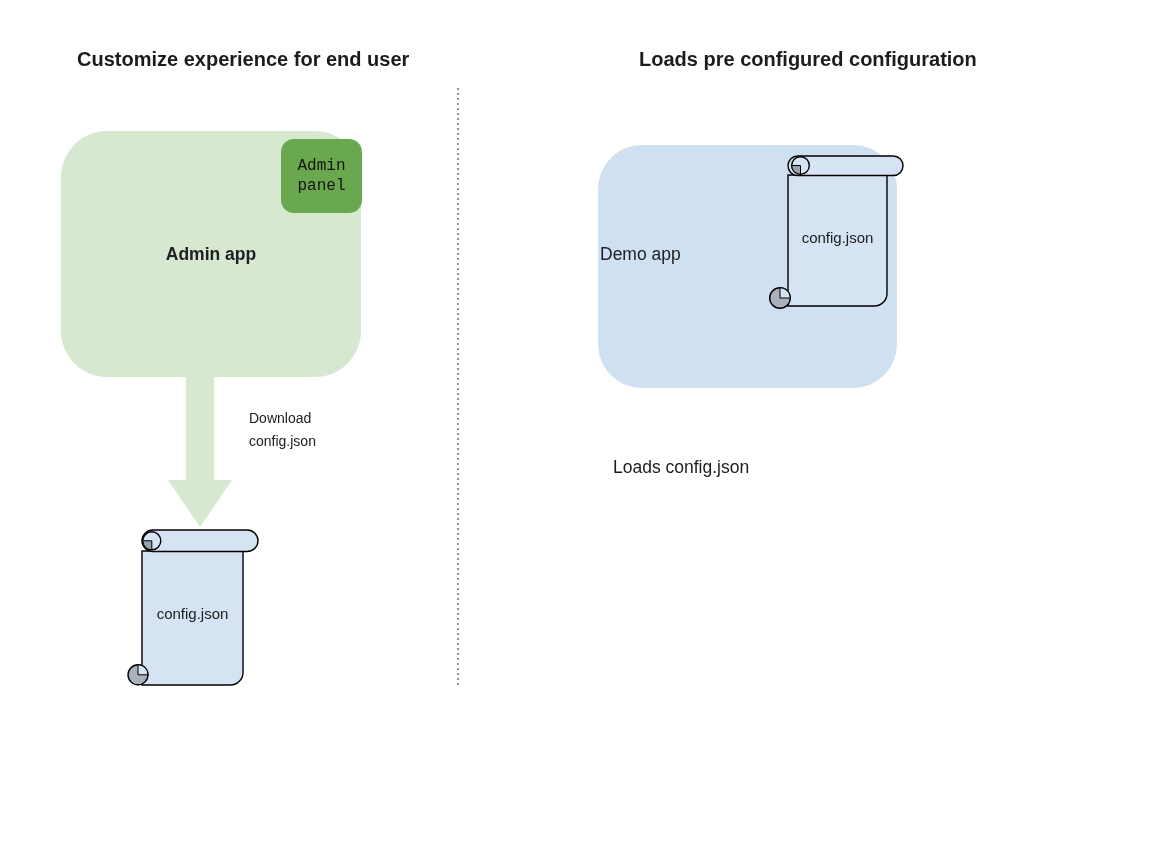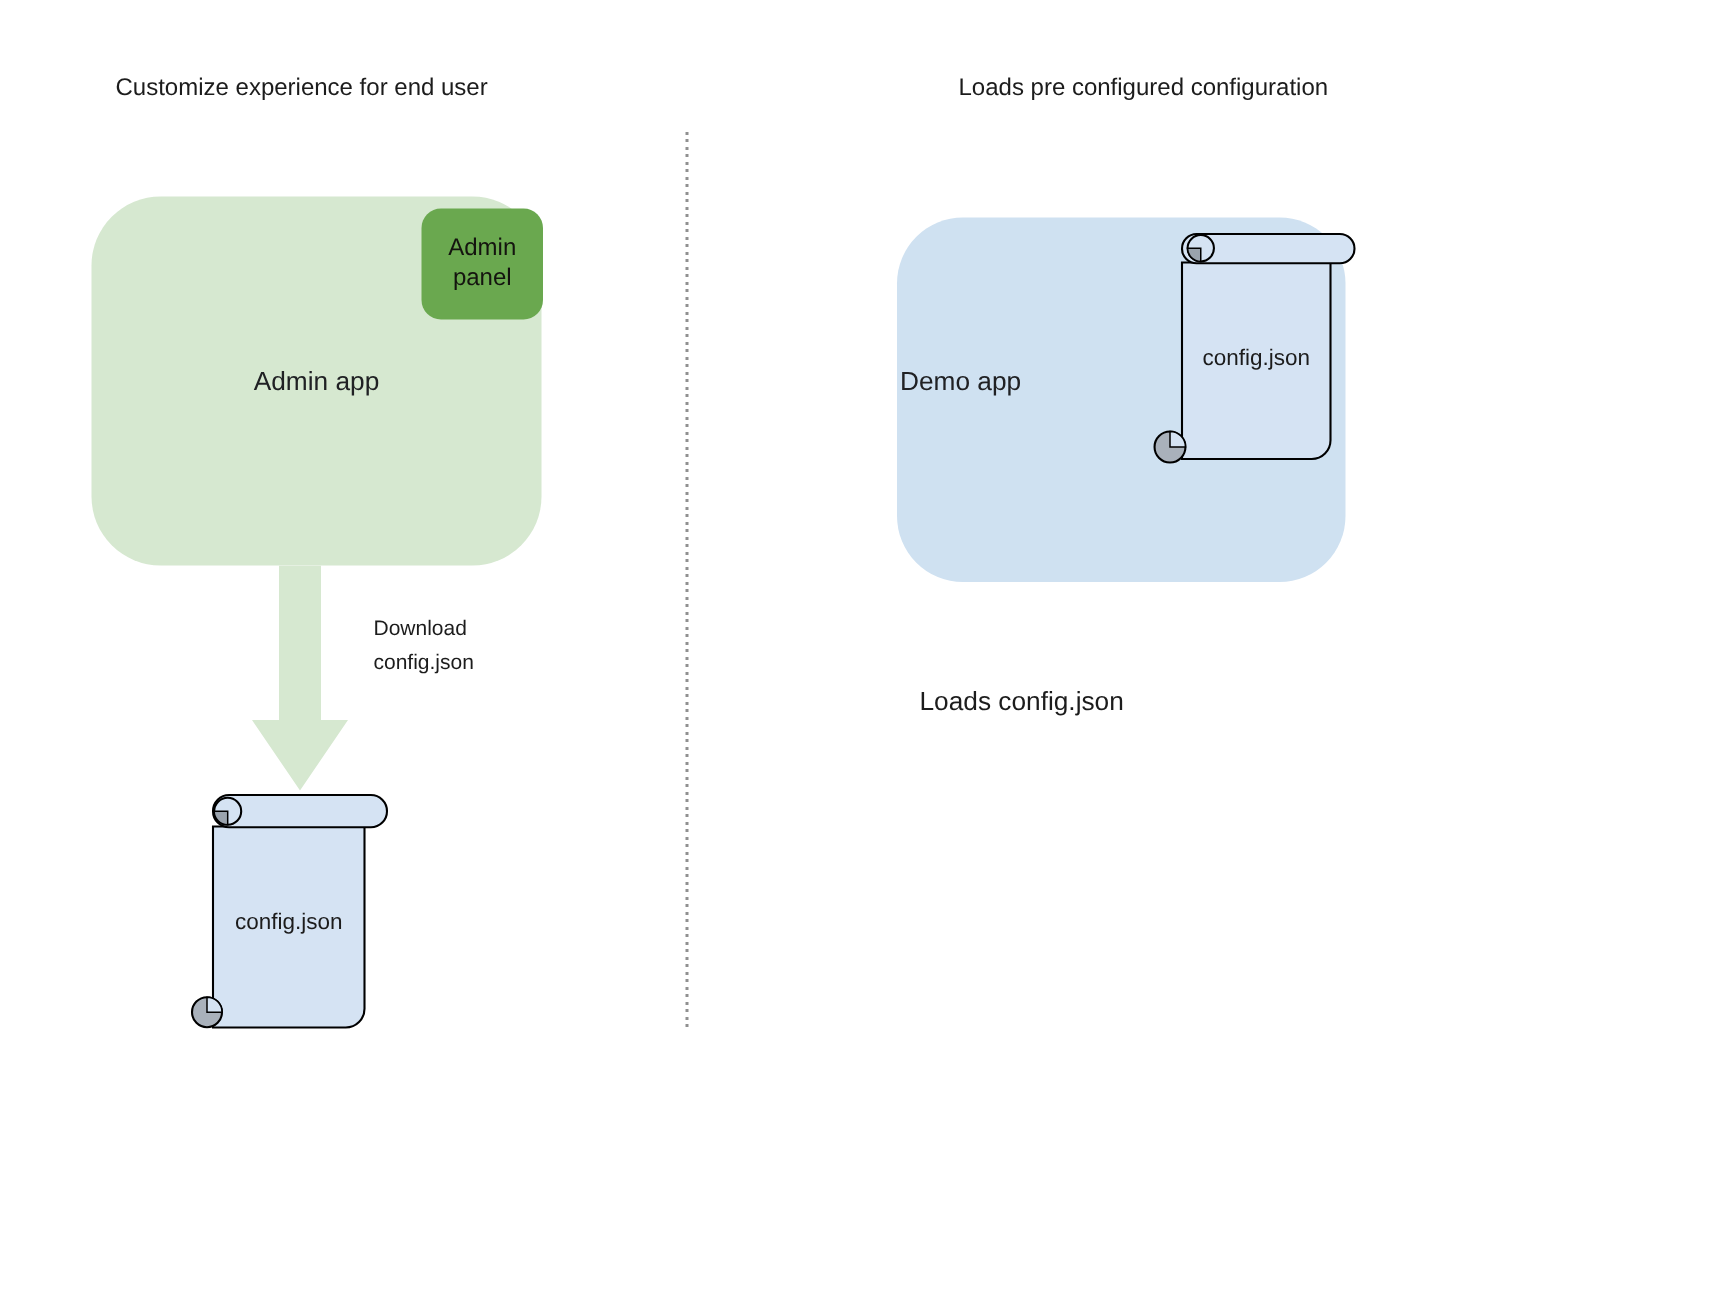--- a/index.html
+++ b/index.html
@@ -3,31 +3,31 @@
 <meta charset="utf-8">
 <style>
   html,body{margin:0;padding:0;}
   body{
     width:1152px;height:864px;position:relative;overflow:hidden;
     background:#ffffff;
     font-family:"Liberation Sans","DejaVu Sans",sans-serif;
     color:#1c1c1c;
   }
   .abs{position:absolute;}
-  .title{font-size:16px;line-height:22px;white-space:nowrap;}
+  .title{font-size:20px;line-height:22px;white-space:nowrap;font-weight:bold;}
   .divider{
     left:457px;top:88px;width:2px;height:598px;
     background:repeating-linear-gradient(to bottom,#909090 0 2px,transparent 2px 5px);
   }
   .app-box{border-radius:46px;display:flex;align-items:center;justify-content:center;}
-  .admin-box{left:61px;top:131px;width:300px;height:246px;}
+  .admin-box{left:61px;top:131px;width:300px;height:246px;font-weight:bold;}
   .app-label{font-size:17.5px;color:#202124;}
   .admin-panel{
     left:281px;top:139px;width:81px;height:74px;border-radius:13px;
-    display:flex;align-items:center;justify-content:center;text-align:center;
+    display:flex;align-items:center;justify-content:center;text-align:center;font-family:Liberation Mono, monospace;
   }
   .admin-panel .app-label{font-size:16px;line-height:20.5px;width:64px;color:#14140f;}
   .download-label{left:249px;top:407px;width:100px;font-size:14px;line-height:22.5px;}
   .demo-label{left:600px;top:244px;width:200px;text-align:left;}
   .caption{left:613px;top:441px;font-size:17.5px;white-space:nowrap;margin-top:16px;}
   svg{display:block;}
   svg text{
     font-family:"Liberation Sans","DejaVu Sans",sans-serif;
     font-size:15px;fill:#1c1c1c;
   }

